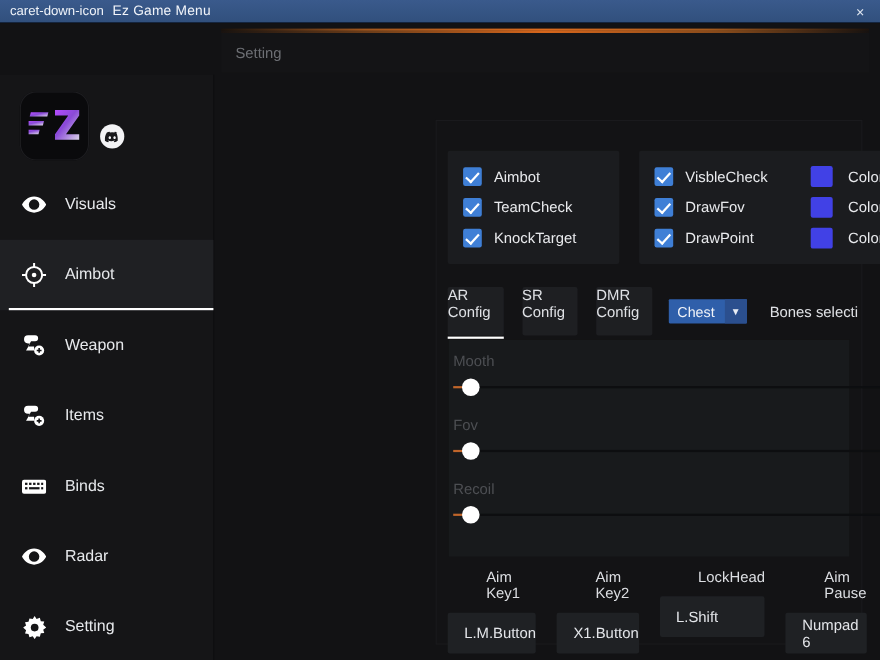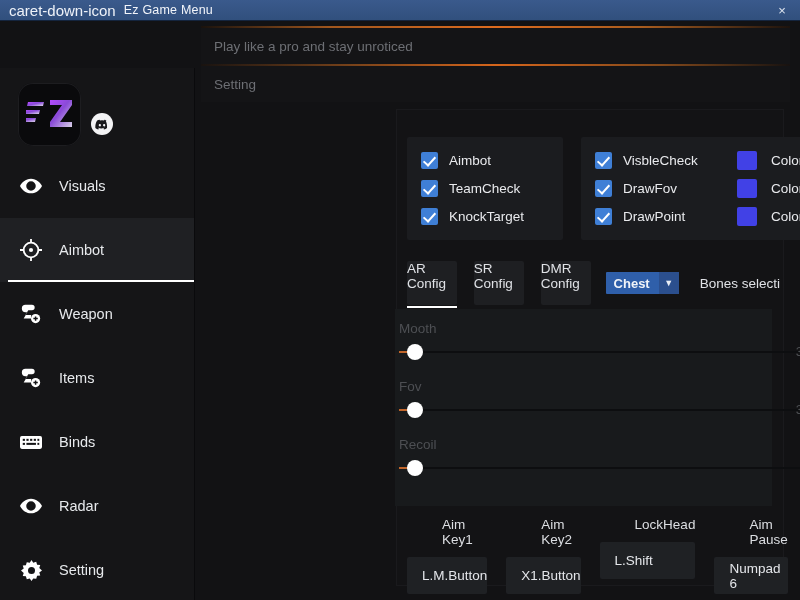--- a/index.html
+++ b/index.html
@@ -11,21 +11,21 @@
   }
 
   
   #titlebar {
     position: absolute; left: 0; top: 0; width: 800px; height: 21px;
     background: linear-gradient(#3a5a8c, #31507d);
     border-bottom: 1px solid #14243d;
     display: flex; align-items: center;
   }
   #titlebar .tb-arrow {
-    color: #eef2f8; font-size: 15px; line-height: 1;
+    color: #eef2f8; font-size: 12px; line-height: 1;
     margin-left: 9px; margin-right: 8px; user-select: none;
   }
   #titlebar .tb-title {
     color: #f2f5fa; font-size: 12.5px; letter-spacing: .2px;
   }
   #titlebar .tb-close {
     margin-left: auto; margin-right: 10px;
     color: #dfe6f0; font-size: 13px; line-height: 1;
     width: 16px; text-align: center; cursor: pointer;
   }
@@ -143,32 +143,32 @@
   .tab.active::after {
     content: ""; position: absolute; left: 0; right: 0; bottom: -3px;
     height: 2px; background: #ffffff;
   }
   .bones-wrap { display: flex; align-items: center; gap: 10px; margin-left: -2px; }
   .combo {
     display: flex; align-items: center; height: 22px;
     background: #2f5faa; border-radius: 1px; cursor: pointer;
   }
   .combo .combo-val {
-    color: #f0f3f8; font-size: 13px; padding: 0 9px 0 8px; font-weight: bold;
+    color: #f0f3f8; font-size: 13px; padding: 0 9px 0 8px;
   }
   .combo .combo-btn {
     width: 20px; height: 22px; background: #2b4f8e;
     display: flex; align-items: center; justify-content: center;
     color: #e9edf5; font-size: 9px;
   }
   .bones-label { color: #dfe1e5; font-size: 13.5px; white-space: nowrap; margin-left: 11px; }
 
   
   #bodyPanel {
-    position: absolute; left: 200px; top: 288px; right: 28px; height: 197px;
+    position: absolute; left: 213px; top: 288px; right: 28px; height: 197px;
     background: #181A1C;
   }
   .slider-block { position: absolute; left: 4px; width: 404px; }
   .sl-label { color: #4d4f53; font-size: 13.5px; margin-bottom: 8px; }
   .sl-line { position: relative; height: 16px; }
   .sl-track {
     position: absolute; left: 10px; right: 0; top: 7px; height: 2px;
     background: #0d0e10;
   }
   .sl-fill {
@@ -321,23 +321,20 @@
             <circle cx="12" cy="12" r="4" fill="#151517"></circle>
           </svg>
       </span>
       <span>Setting</span>
     </div>
   </div>
 
   <div id="content">
 
     <div class="glow-line"></div>
-    <div class="hdr-band">
-      <span>Play like a pro and stay unroticed</span>
-    </div>
     <div class="glow-line soft"></div>
     <div class="hdr-band second">
       <span>Setting</span>
     </div>
 
     <div id="outerPanel"></div>
 
     <div id="contentLayer">
 
       <div id="checkRow">

